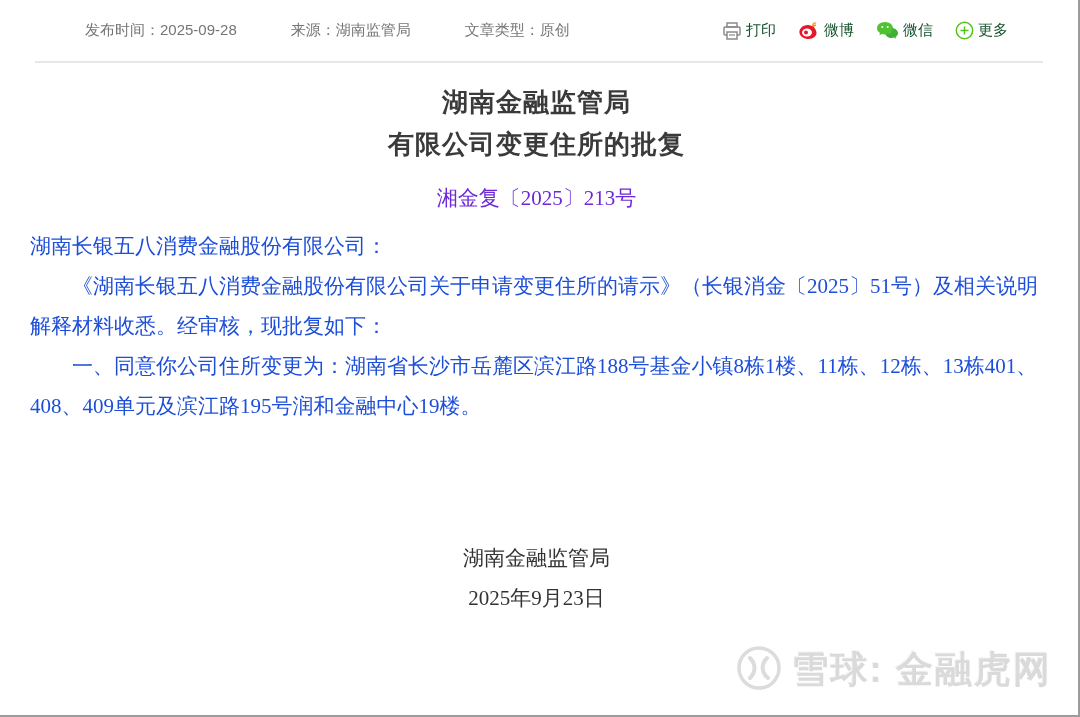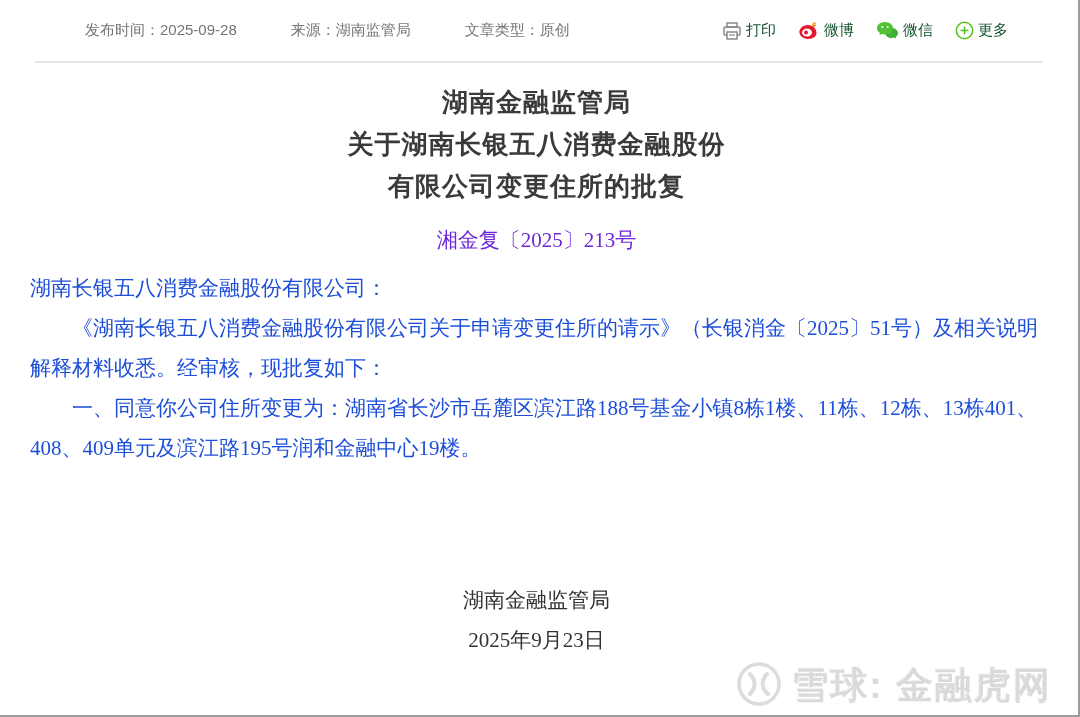--- a/index.html
+++ b/index.html
@@ -67,21 +67,21 @@
 
   .doc-body { margin-top: 14px; font-size: 21px; line-height: 40px; color: #1d4ed8; }
   .doc-body p.indent { text-indent: 2em; }
 
   .sig-block { margin-top: 112px; text-align: center; font-size: 21px; line-height: 40px; color: #333333; }
 
   
   .watermark {
     position: absolute;
     right: 26px;
-    bottom: 4px;
+    bottom: 20px;
     display: flex;
     align-items: center;
     gap: 9px;
     pointer-events: none;
   }
   .watermark-text {
     font-family: "Liberation Sans", "DejaVu Sans", sans-serif;
     font-weight: bold;
     font-size: 37px;
     letter-spacing: 2px;
@@ -148,21 +148,20 @@
       <span>更多</span>
     </span>
   </div>
 </div>
 
 <div class="divider"></div>
 
 <div class="doc">
   <div class="doc-title">
     <div>湖南金融监管局</div>
-    <div>关于湖南长银五八消费金融股份</div>
     <div>有限公司变更住所的批复</div>
   </div>
 
   <div class="doc-number">湘金复〔2025〕213号</div>
 
   <div class="doc-body">
     <p>湖南长银五八消费金融股份有限公司：</p>
     <p class="indent">《湖南长银五八消费金融股份有限公司关于申请变更住所的请示》（长银消金〔2025〕51号）及相关说明解释材料收悉。经审核，现批复如下：</p>
     <p class="indent">一、同意你公司住所变更为：湖南省长沙市岳麓区滨江路188号基金小镇8栋1楼、11栋、12栋、13栋401、408、409单元及滨江路195号润和金融中心19楼。</p>
   </div>

